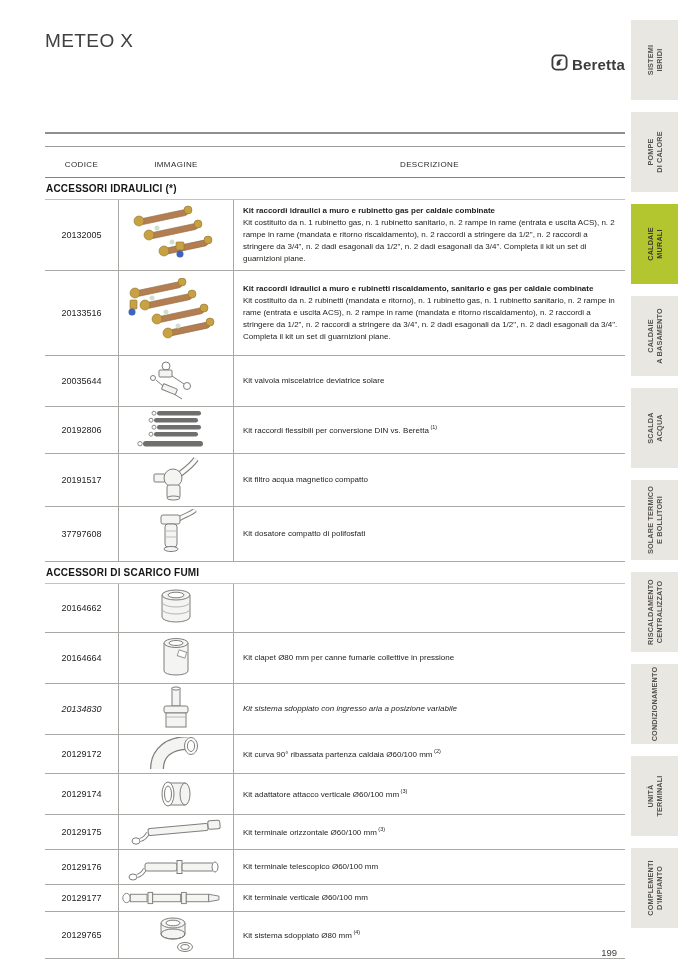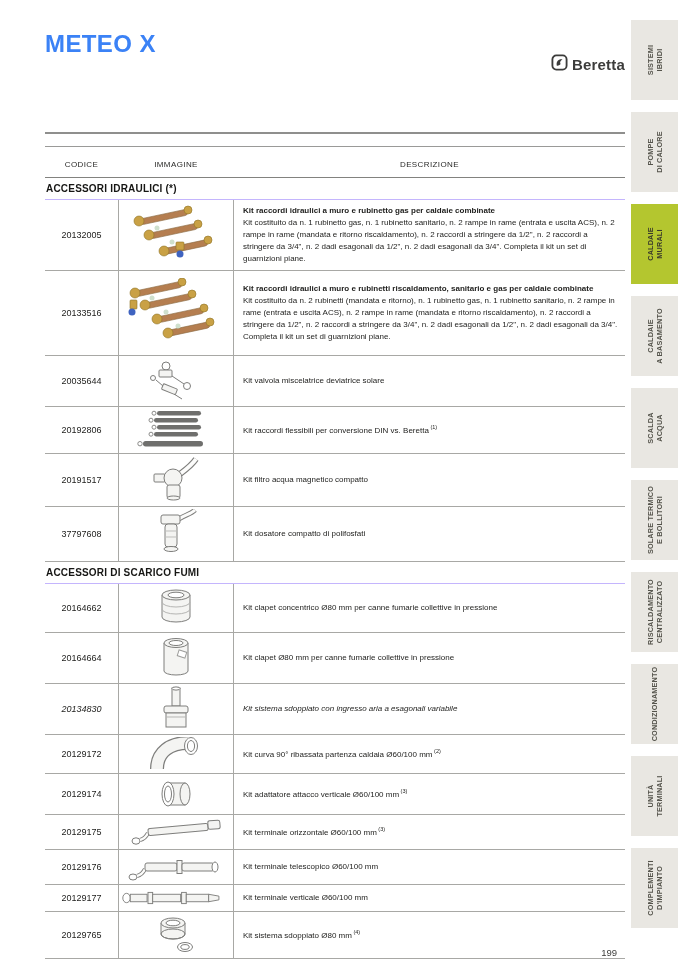--- a/index.html
+++ b/index.html
@@ -5,21 +5,21 @@
   * { margin:0; padding:0; box-sizing:border-box; }
   html,body { width:678px; height:959px; }
   body {
     position:relative; overflow:hidden; background:#fff;
     font-family:"Liberation Sans", sans-serif; color:#1d1d1b;
   }
   .content { position:absolute; left:45px; top:0; width:580px; height:959px;margin-top:27px; }
 
   
   .subtitle { margin-top:42px; font-size:12px; color:#3f3e3e; letter-spacing:.1px; }
-  .page-title { margin-top:3px; font-size:24px; font-weight:700; color:#3b82f6; letter-spacing:.4px; }
+  .page-title { margin-top:3px; font-size:19px; font-weight:400; color:#404040; letter-spacing:.4px; }
   .brand { position:absolute; top:27px; right:0; display:flex; align-items:center; gap:4px; }
   .brand-text { font-size:15px; font-weight:bold; color:#3c3c3b; letter-spacing:.2px; }
 
   
   .rule1 { position:absolute; top:105px; left:0; right:0; border-top:2px solid #8f8f8d; }
   .rule2 { position:absolute; top:119px; left:0; right:0; border-top:1px solid #9a9a98; }
 
   
   .thead { position:absolute; top:125px; left:0; width:580px; height:25px;
            display:grid; grid-template-columns:73px 116px 1fr; align-items:center;
@@ -206,21 +206,20 @@
       <div class="row" style="min-height: 43px;">
         <div class="cell code">20164662</div>
         <div class="cell img">
           <svg width="50" height="44" viewBox="0 0 50 44">
             <path d="M11 9 V31 A14 5 0 0 0 39 31 V9" fill="#f4f4f2" stroke="#7e7e7c" stroke-width="1"></path>
             <ellipse cx="25" cy="9" rx="14" ry="5" fill="#f4f4f2" stroke="#7e7e7c" stroke-width="1"></ellipse>
             <ellipse cx="25" cy="9" rx="8" ry="2.8" fill="#fff" stroke="#7e7e7c"></ellipse>
             <path d="M11 16 A14 5 0 0 0 39 16 M11 23 A14 5 0 0 0 39 23" fill="none" stroke="#b5b5b3"></path>
           </svg>
         </div>
-        <div class="cell desc"><span>Kit clapet concentrico Ø80 mm per canne fumarie collettive in pressione</span></div>
       </div>
       <div class="row" style="min-height: 43px;">
         <div class="cell code">20164664</div>
         <div class="cell img">
           <svg width="50" height="46" viewBox="0 0 50 46">
             <path d="M13 8 V36 A12 4 0 0 0 37 36 V8" fill="#f4f4f2" stroke="#7e7e7c" stroke-width="1"></path>
             <ellipse cx="25" cy="8" rx="12" ry="4.5" fill="#f4f4f2" stroke="#7e7e7c" stroke-width="1"></ellipse>
             <ellipse cx="25" cy="8" rx="7" ry="2.5" fill="#fff" stroke="#7e7e7c"></ellipse>
             <rect x="27" y="16" width="8" height="6" fill="#fff" stroke="#9c9c9a" transform="rotate(18 31 19)"></rect>
           </svg>
@@ -231,21 +230,21 @@
         <div class="cell code">20134830</div>
         <div class="cell img">
           <svg width="42" height="46" viewBox="0 0 42 46">
             <rect x="17" y="2" width="8" height="18" fill="#f4f4f2" stroke="#7e7e7c" stroke-width="1"></rect>
             <ellipse cx="21" cy="2.5" rx="4" ry="1.6" fill="#fff" stroke="#7e7e7c"></ellipse>
             <rect x="9" y="20" width="24" height="7" rx="2" fill="#f4f4f2" stroke="#7e7e7c" stroke-width="1"></rect>
             <rect x="11" y="27" width="20" height="14" fill="#f4f4f2" stroke="#7e7e7c" stroke-width="1"></rect>
             <path d="M11 31 H31" stroke="#b5b5b3"></path>
           </svg>
         </div>
-        <div class="cell desc"><span>Kit sistema sdoppiato con ingresso aria a esagonali variabile</span></div>
+        <div class="cell desc"><span>Kit sistema sdoppiato con ingresso aria a posizione variabile</span></div>
       </div>
       <div class="row" style="min-height: 33px;">
         <div class="cell code">20129172</div>
         <div class="cell img">
           <svg width="66" height="34" viewBox="0 0 66 34">
             <path d="M14 32 C14 15 27 6 45 6" stroke="#7e7e7c" stroke-width="14" fill="none"></path>
             <path d="M14 32 C14 15 27 6 45 6" stroke="#f4f4f2" stroke-width="11.5" fill="none"></path>
             <ellipse cx="48" cy="9" rx="6.5" ry="8.5" fill="#fff" stroke="#7e7e7c"></ellipse>
             <ellipse cx="48" cy="9" rx="3.6" ry="5.5" fill="none" stroke="#7e7e7c"></ellipse>
           </svg>

